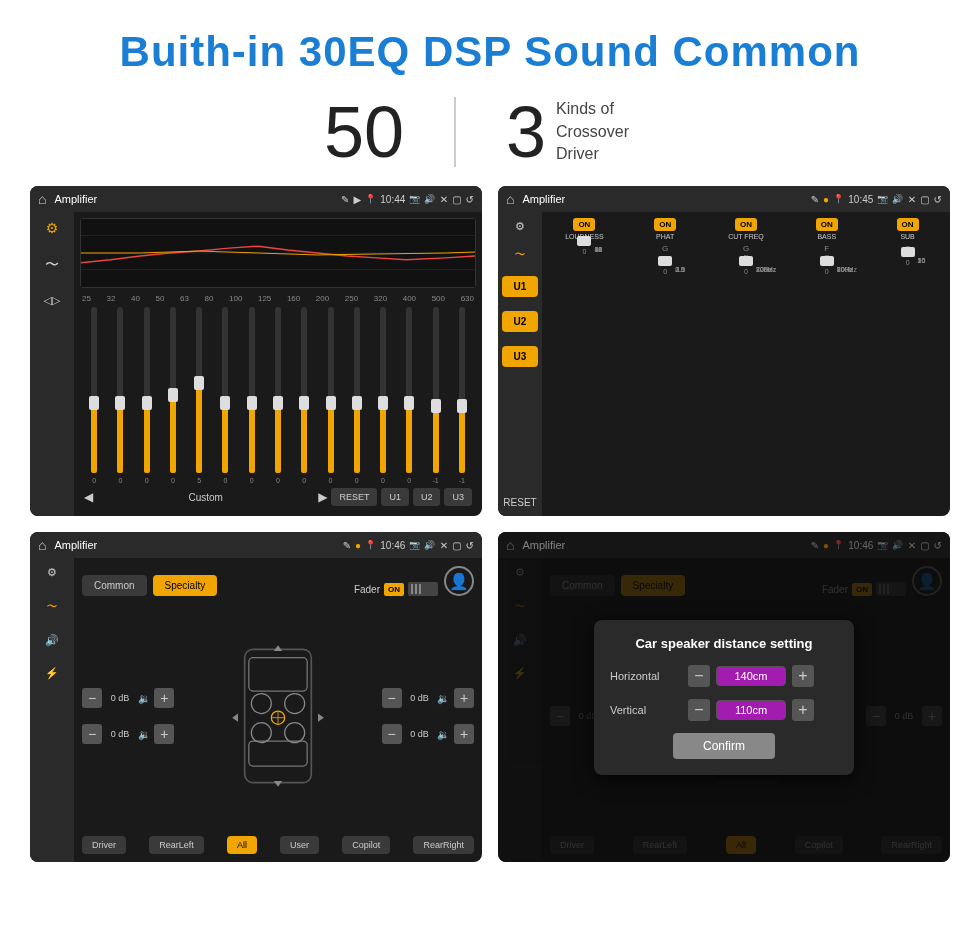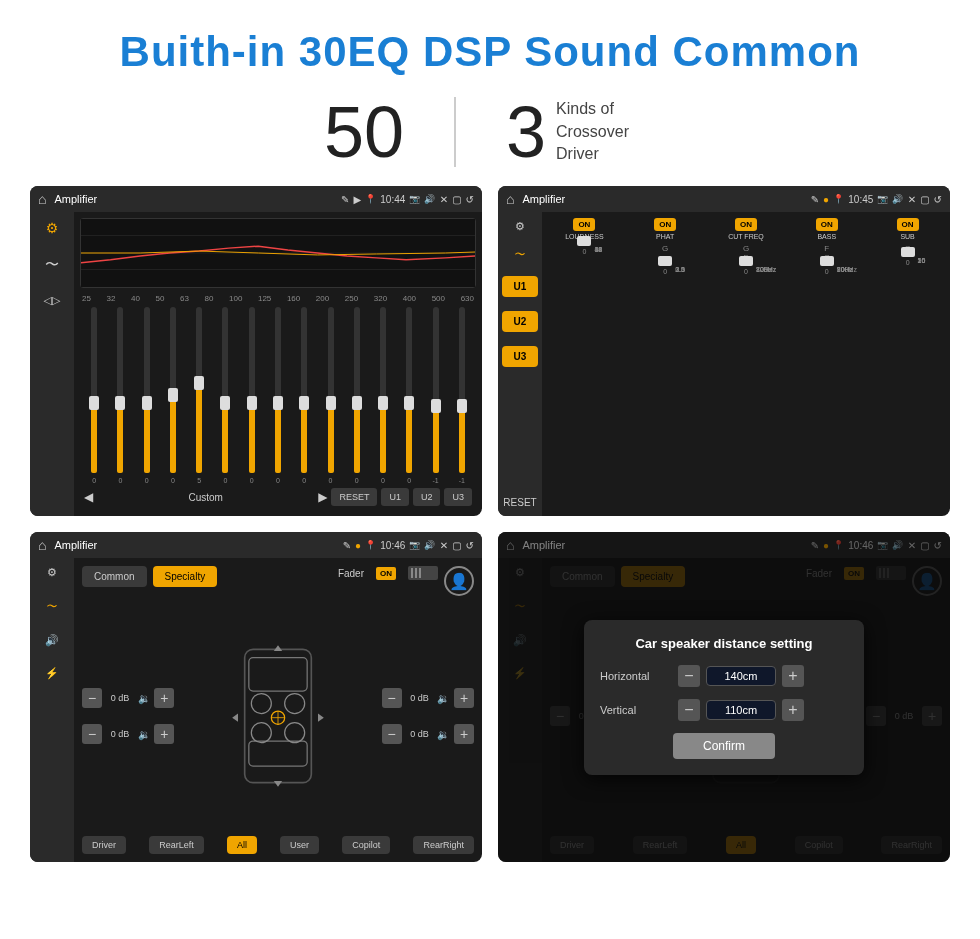--- a/index.html
+++ b/index.html
@@ -278,21 +278,21 @@
       flex: 1;
       padding: 8px;
       display: flex;
       flex-direction: column;
       gap: 6px;
     }
 
     .amp-top-row {
       display: flex;
       gap: 6px;
-      align-items: flex-start;
+      align-items: flex-end;
     }
 
     .tab-btn {
       background: #3a3a3a;
       color: #ccc;
       border: none;
       border-radius: 4px;
       padding: 5px 12px;
       font-size: 10px;
       cursor: pointer;
@@ -302,21 +302,21 @@
       background: #f0a500;
       color: #000;
     }
 
     .fader-label {
       color: #ccc;
       font-size: 10px;
       margin-left: auto;
       display: flex;
       align-items: center;
-      gap: 12px;
+      gap: 4px;
     }
 
     .fader-on {
       background: #f0a500;
       color: #000;
       font-size: 8px;
       font-weight: bold;
       padding: 2px 4px;
       border-radius: 2px;
     }
@@ -415,21 +415,21 @@
       display: flex;
       align-items: center;
       justify-content: center;
       z-index: 10;
     }
 
     .dialog-box {
       background: #2a2a2a;
       border-radius: 8px;
       padding: 16px;
-      width: 280px;
+      width: 260px;
       box-shadow: 0 4px 20px rgba(0,0,0,0.8);
     }
 
     .dialog-title {
       color: #fff;
       font-size: 13px;
       font-weight: bold;
       text-align: center;
       margin-bottom: 14px;
     }
@@ -462,21 +462,21 @@
       height: 22px;
       border-radius: 3px;
       cursor: pointer;
       font-size: 16px;
       display: flex;
       align-items: center;
       justify-content: center;
     }
 
     .dialog-input {
-      background: #0f172a;
+      background: #a21caf;
       color: #fff;
       border: 1px solid #555;
       border-radius: 4px;
       padding: 3px 8px;
       font-size: 11px;
       width: 70px;
       text-align: center;
     }
 
     .dialog-confirm {

